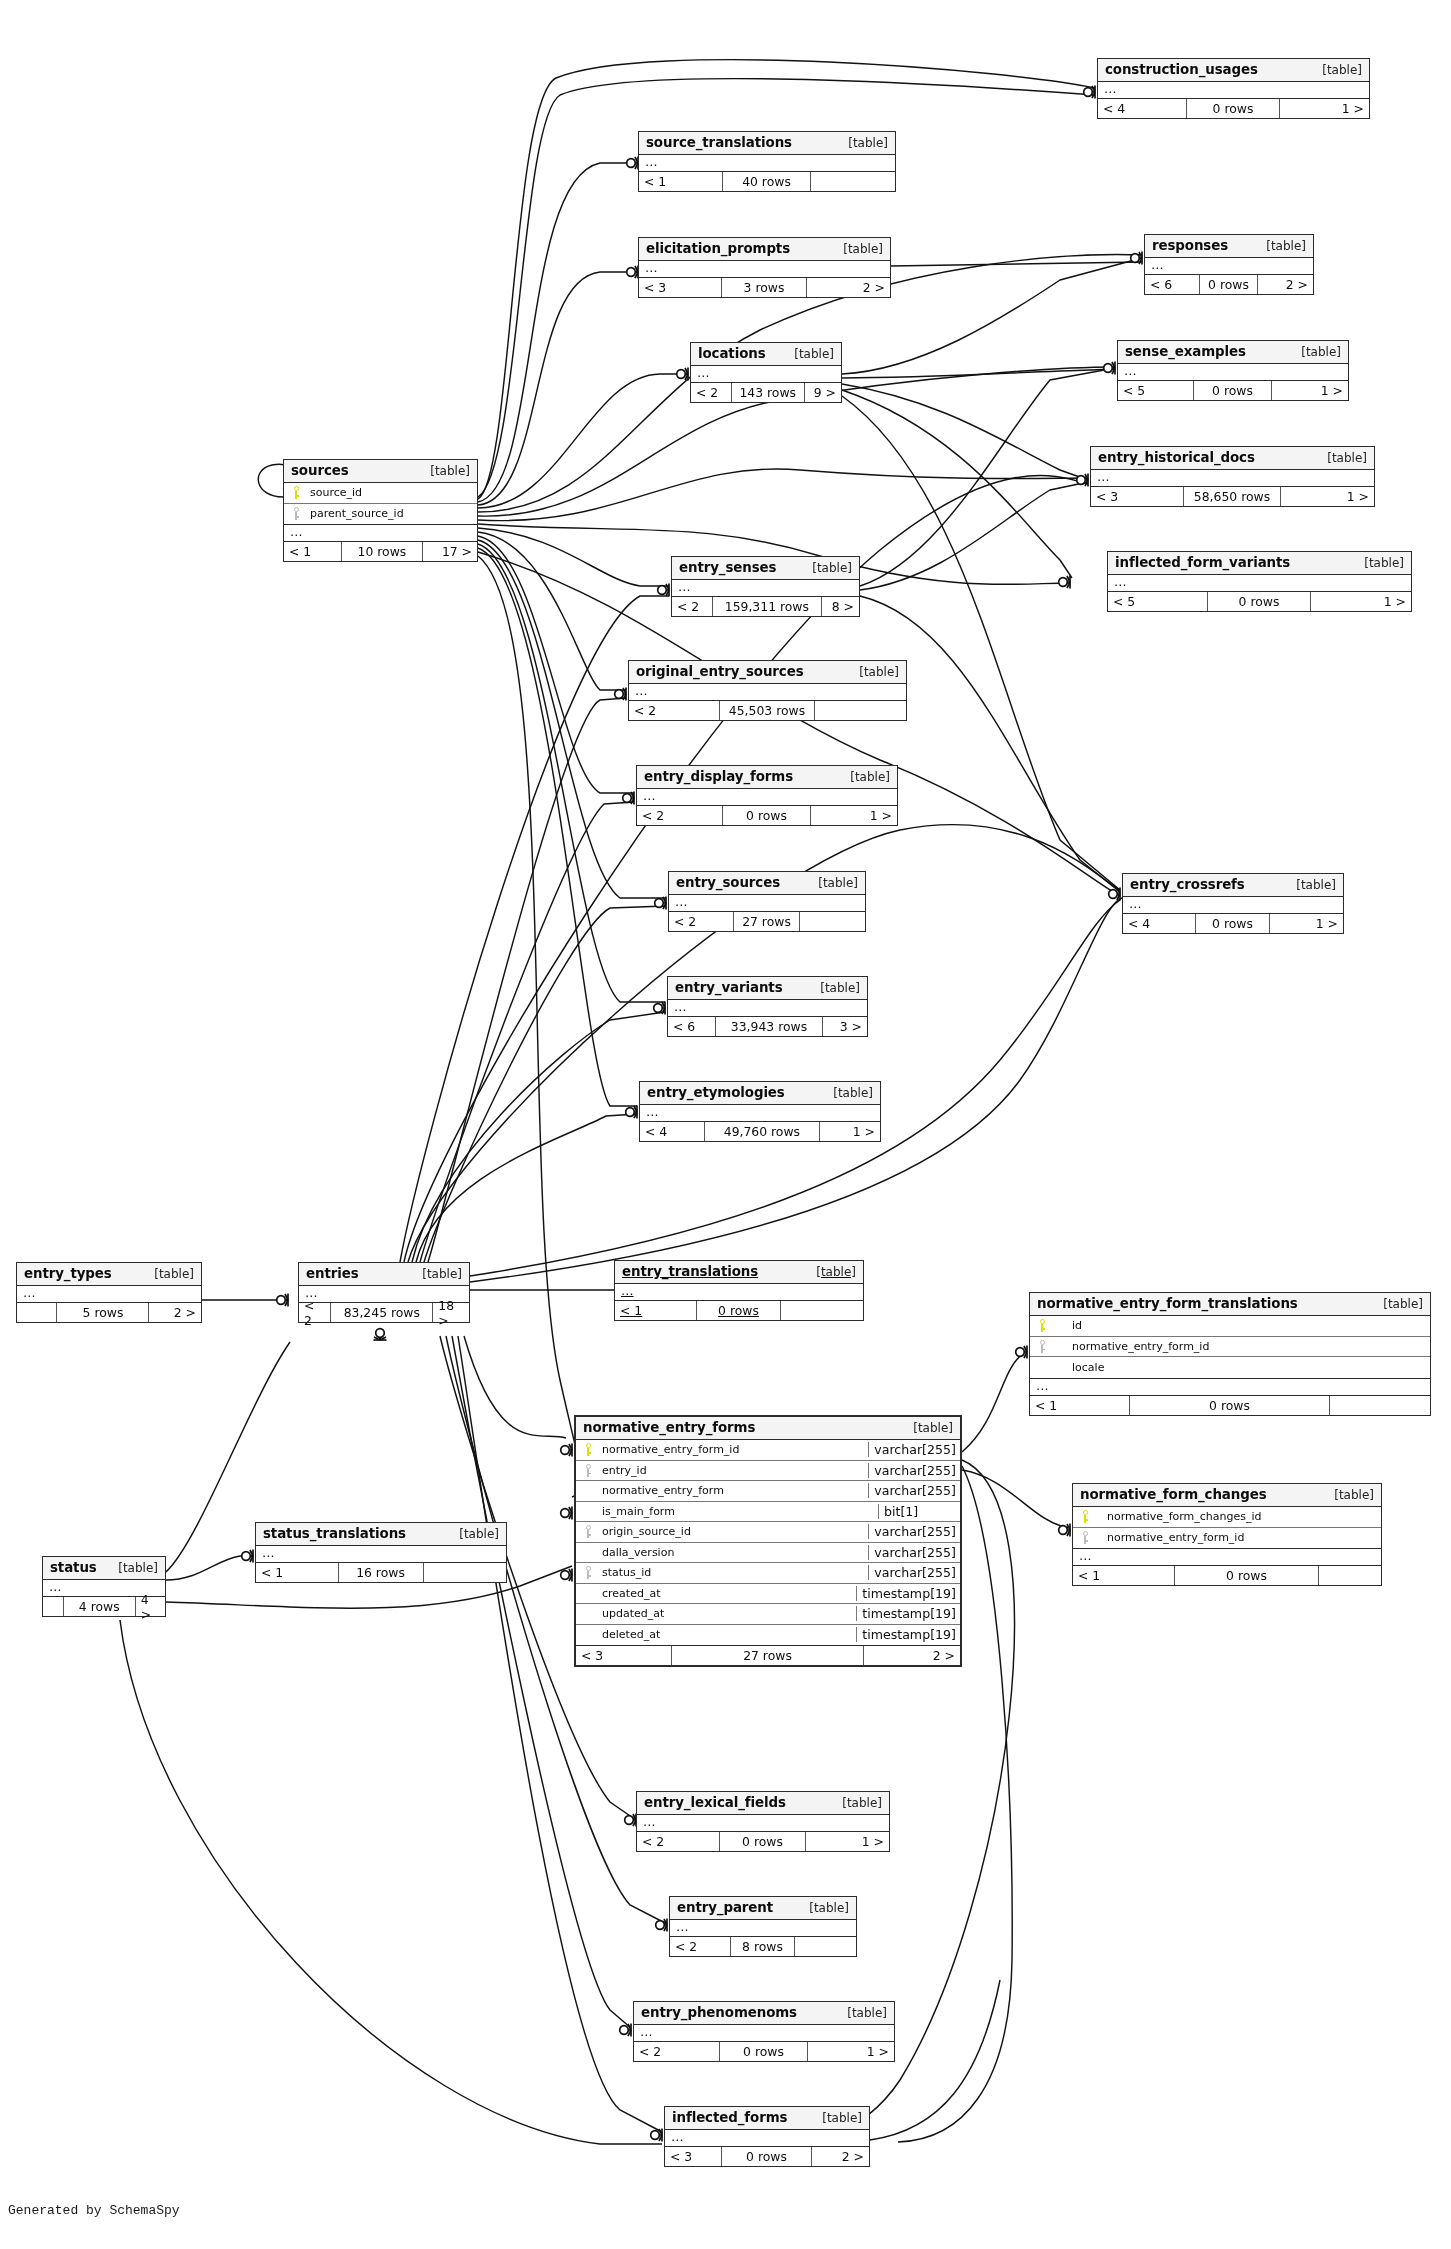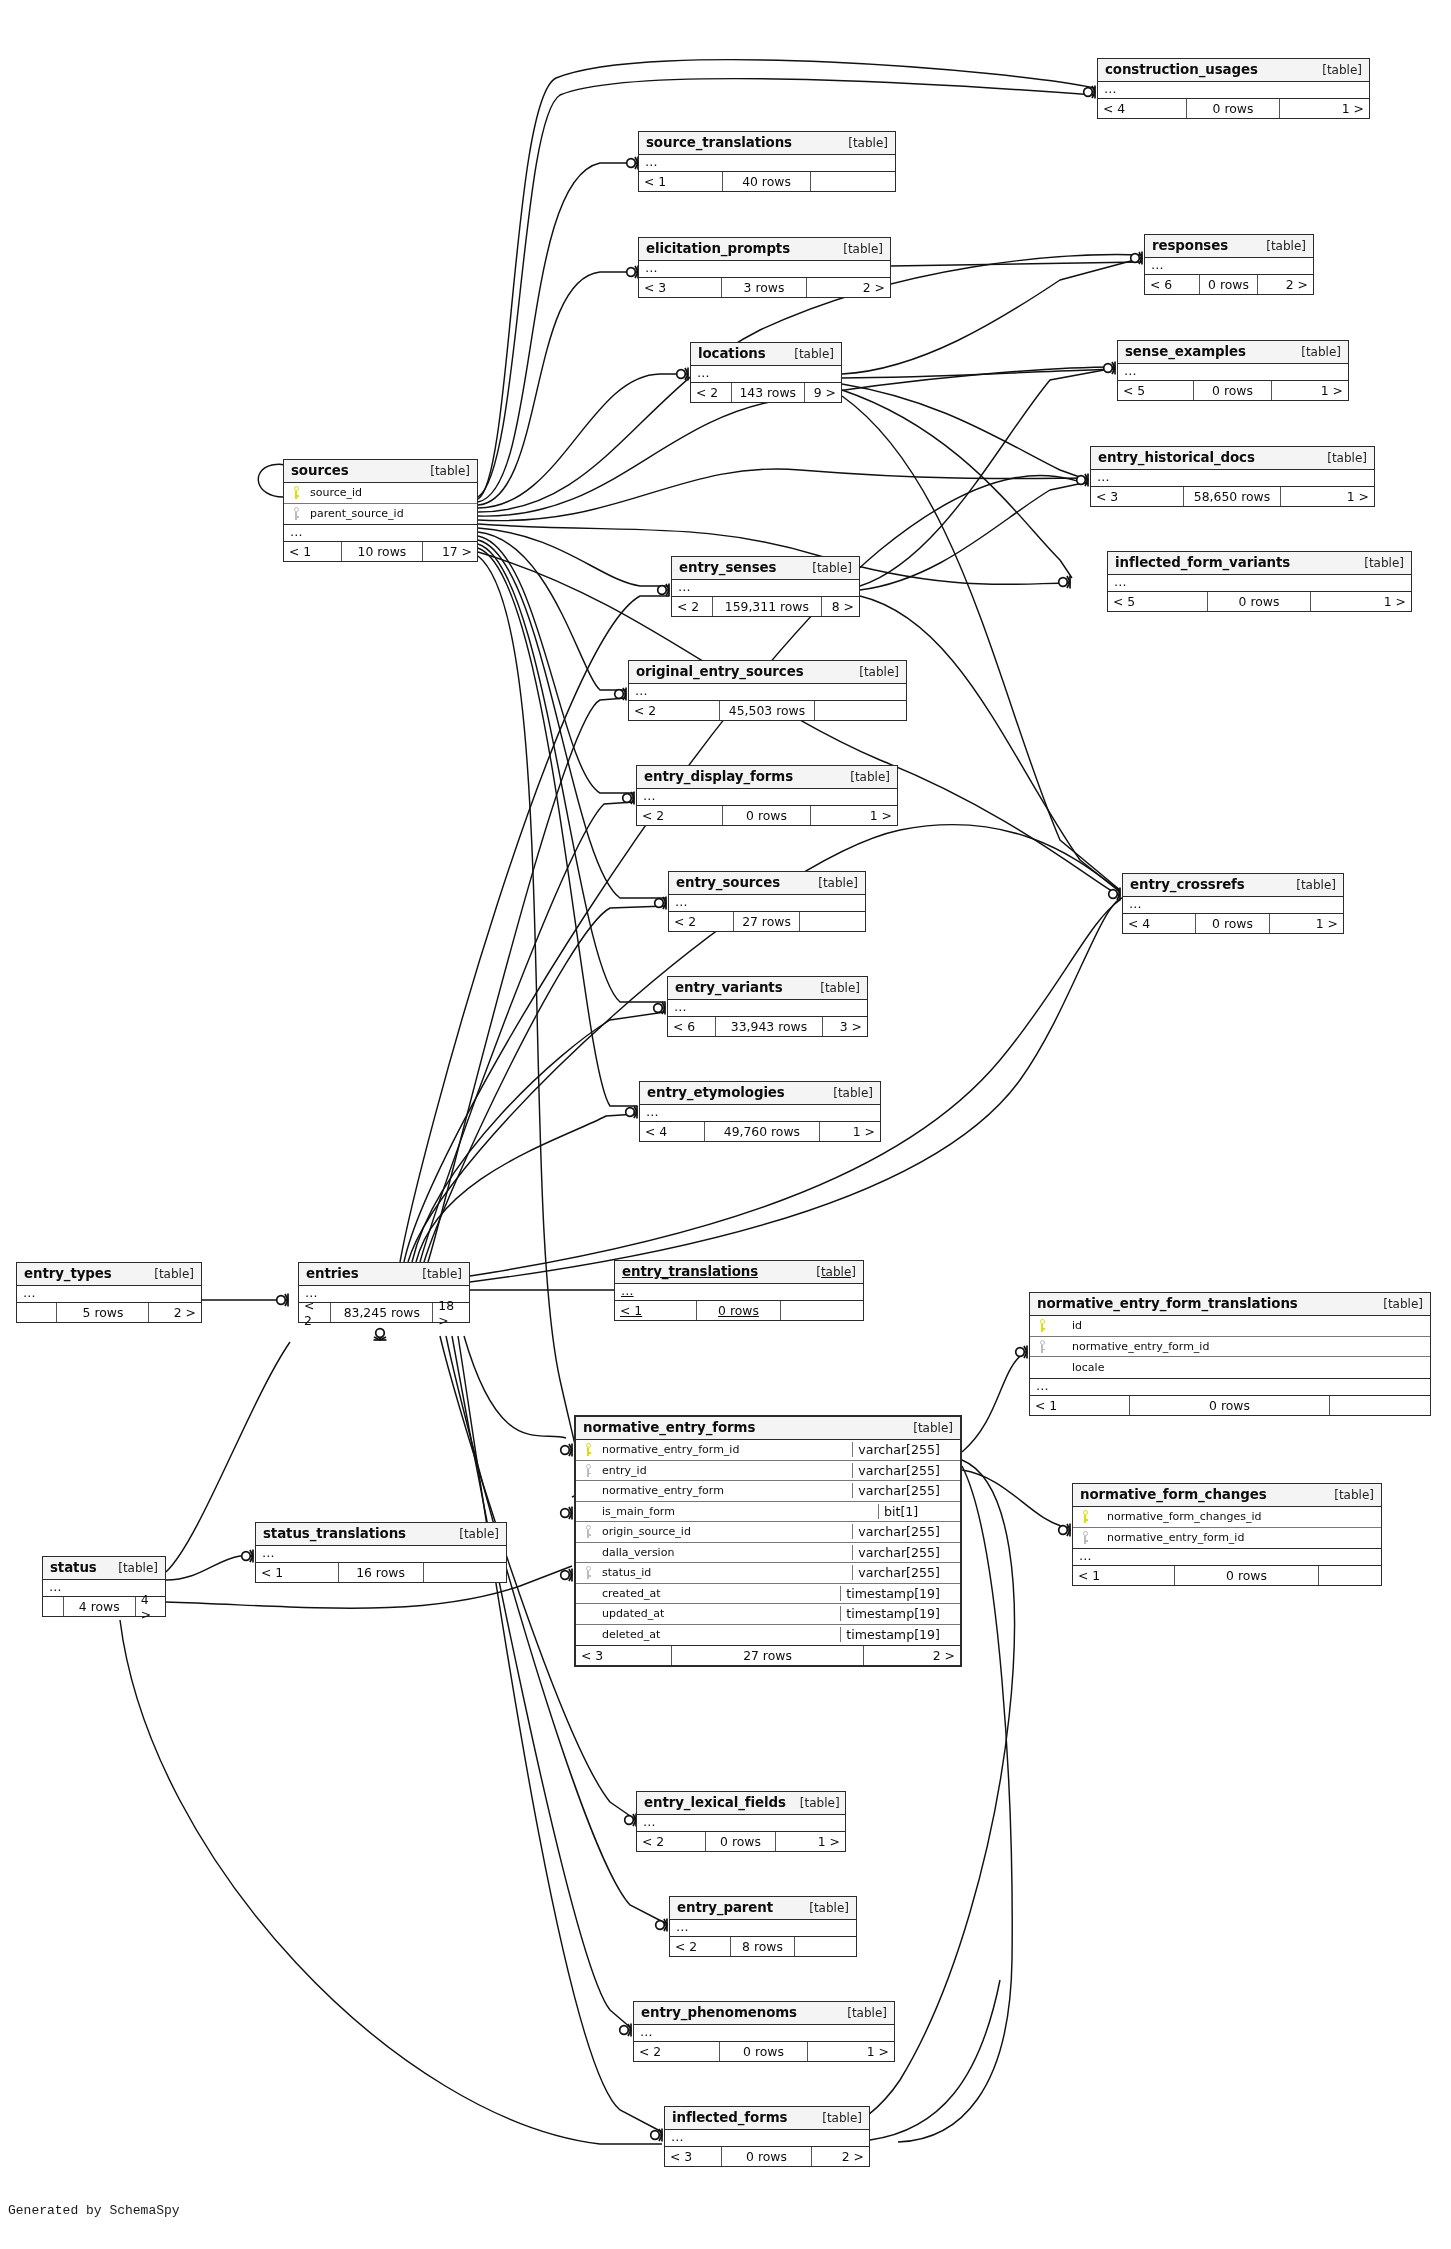--- a/index.html
+++ b/index.html
@@ -35,21 +35,21 @@
   .tbl .col{
     display:flex;align-items:center;
     border-bottom:1px solid #777;
     height:20.5px;box-sizing:border-box;
     white-space:nowrap;
   }
   .tbl .col:last-child{border-bottom:none;}
   .tbl .col .kw{width:24px;flex:0 0 24px;display:flex;align-items:center;justify-content:center;}
   .tbl .col .cname{flex:1 1 auto;padding-left:2px;font-size:11px;}
   .tbl .col .ctype{
-    flex:0 0 auto;border-left:1px solid #777;padding:0 20px 0 5px;
+    flex:0 0 auto;border-left:1px solid #777;padding:0 4px 0 5px;
     font-size:12.6px;min-width:82px;box-sizing:border-box;
   }
   .tbl .ellip{
     padding:1px 6px 3px 6px;font-size:12.6px;line-height:12px;
     border-bottom:1.3px solid #2b2b2b;color:#111;
   }
   .tbl .foot{display:flex;height:19px;font-size:12.4px;}
   .tbl .foot div{
     display:flex;align-items:center;box-sizing:border-box;
     border-right:1px solid #555;padding:0 5px;
@@ -636,21 +636,21 @@
       <span class="ttag">[table]</span>
     </div>
     <div class="ellip">…</div>
     <div class="foot">
       <div class="fl" style="width:17%"></div>
       <div class="fc">4 rows</div>
       <div class="fr" style="width:24%">4 &gt;</div>
     </div>
   </div>
 
-  <div class="tbl" style="left:636px;top:1791px;width:210px;">
+  <div class="tbl" style="left:636px;top:1791px;width:254px;">
     <div class="hdr">
       <span class="tname">entry_lexical_fields</span>
       <span class="ttag">[table]</span>
     </div>
     <div class="ellip">…</div>
     <div class="foot">
       <div class="fl" style="width:33%">&lt; 2</div>
       <div class="fc">0 rows</div>
       <div class="fr" style="width:33%">1 &gt;</div>
     </div>

